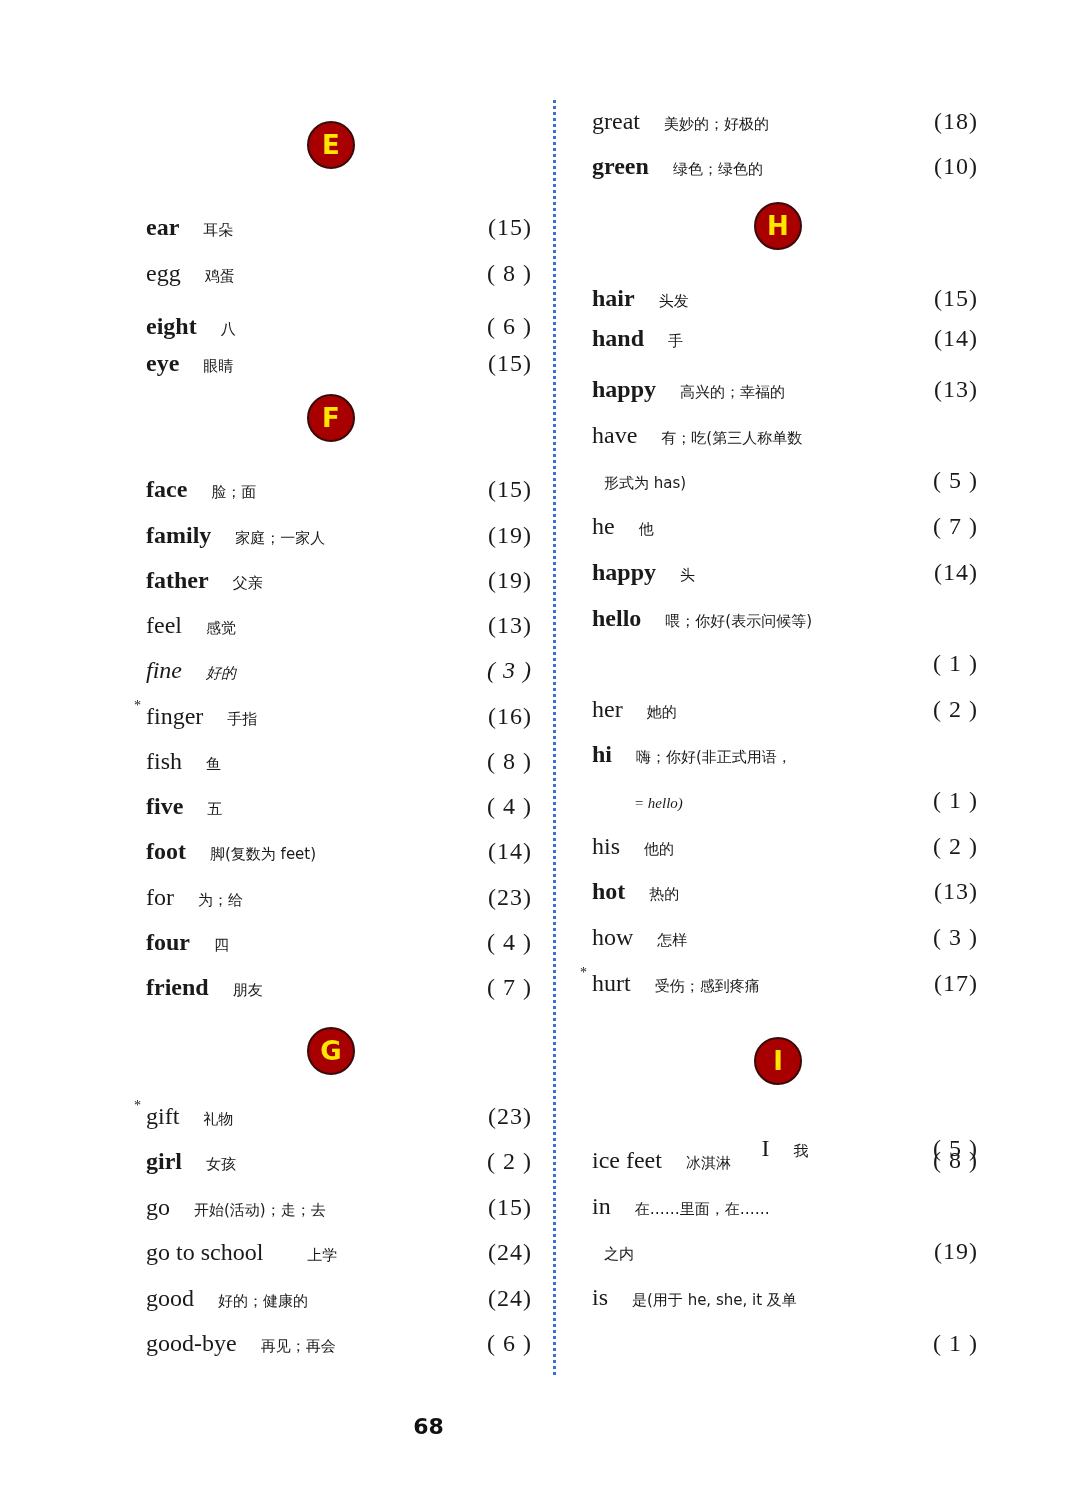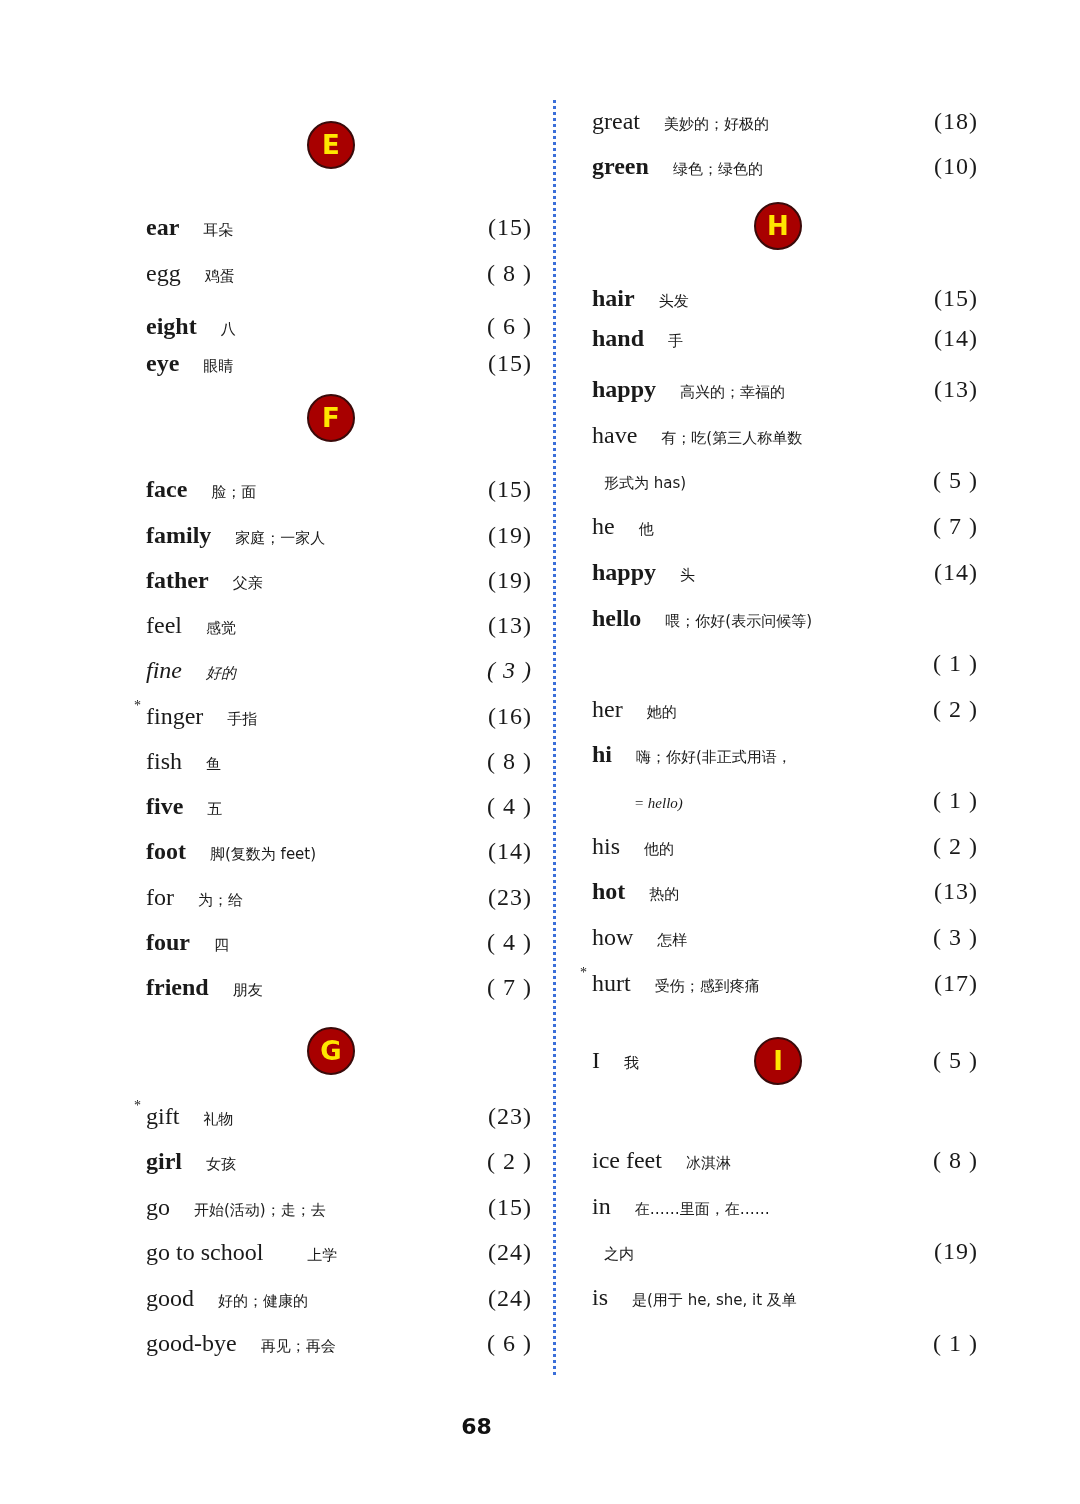--- a/index.html
+++ b/index.html
@@ -28,21 +28,21 @@
     .entry.cont .meaning { margin-left: 26px; }
     .entry.phrase .word { font-weight: normal; }
     .badge {
       position: absolute; width: 48px; height: 48px; border-radius: 50%;
       background: #a80000; border: 2px solid #3a0a0a; box-sizing: border-box;
       color: #ffe600; font-family: "DejaVu Sans", sans-serif; font-weight: bold;
       font-size: 26px; line-height: 44px; text-align: center;
     }
     .page-number {
       position: absolute; left: 0; width: 857px; top: 1414px; text-align: center;
-      font-family: "DejaVu Sans", sans-serif; font-weight: bold; font-size: 22px; color: #111; padding-left: 48px;
+      font-family: "DejaVu Sans", sans-serif; font-weight: bold; font-size: 22px; color: #111;
     }
   </style>
 </head>
 <body>
 
 <div class="page">
 
   <div class="col col-left">
     <div class="badge" style="left:175px; top:121px;">E</div>
 
@@ -176,21 +176,21 @@
     </div>
     <div class="entry" style="top:917px;">
       <span class="word">how</span><span class="meaning">怎样</span><span class="ref">( 3 )</span>
     </div>
     <div class="entry" style="top:963px;">
       <span class="star">*</span><span class="word">hurt</span><span class="meaning">受伤；感到疼痛</span><span class="ref">(17)</span>
     </div>
 
     <div class="badge" style="left:176px; top:1037px;">I</div>
 
-    <div class="entry" style="top:1040px;">
+    <div class="entry" style="top:1128px;text-align:center;">
       <span class="word">I</span><span class="meaning">我</span><span class="ref">( 5 )</span>
     </div>
     <div class="entry" style="top:1140px;">
       <span class="word">ice feet</span><span class="meaning">冰淇淋</span><span class="ref">( 8 )</span>
     </div>
     <div class="entry" style="top:1186px;">
       <span class="word">in</span><span class="meaning">在……里面，在……</span><span class="ref"></span>
     </div>
     <div class="entry cont" style="top:1231px;">
       <span class="meaning">之内</span><span class="ref">(19)</span>

